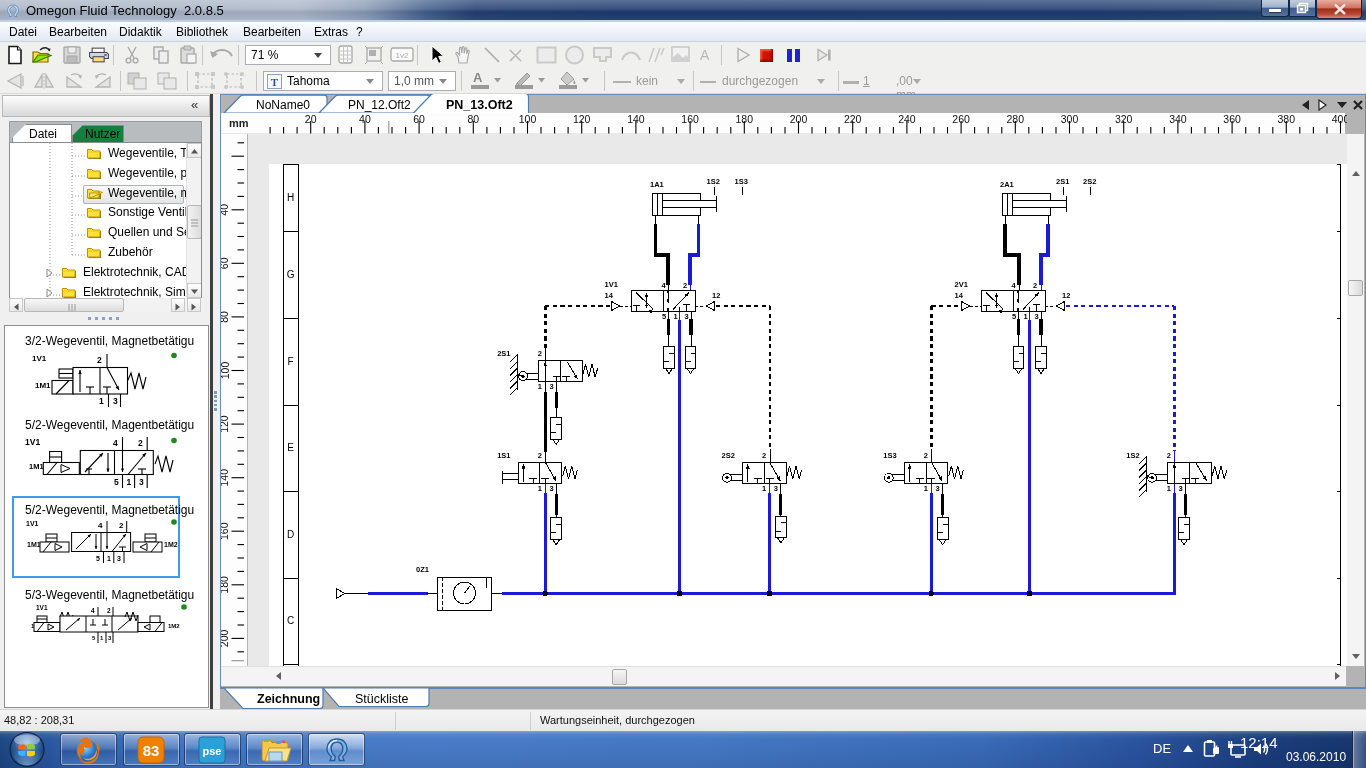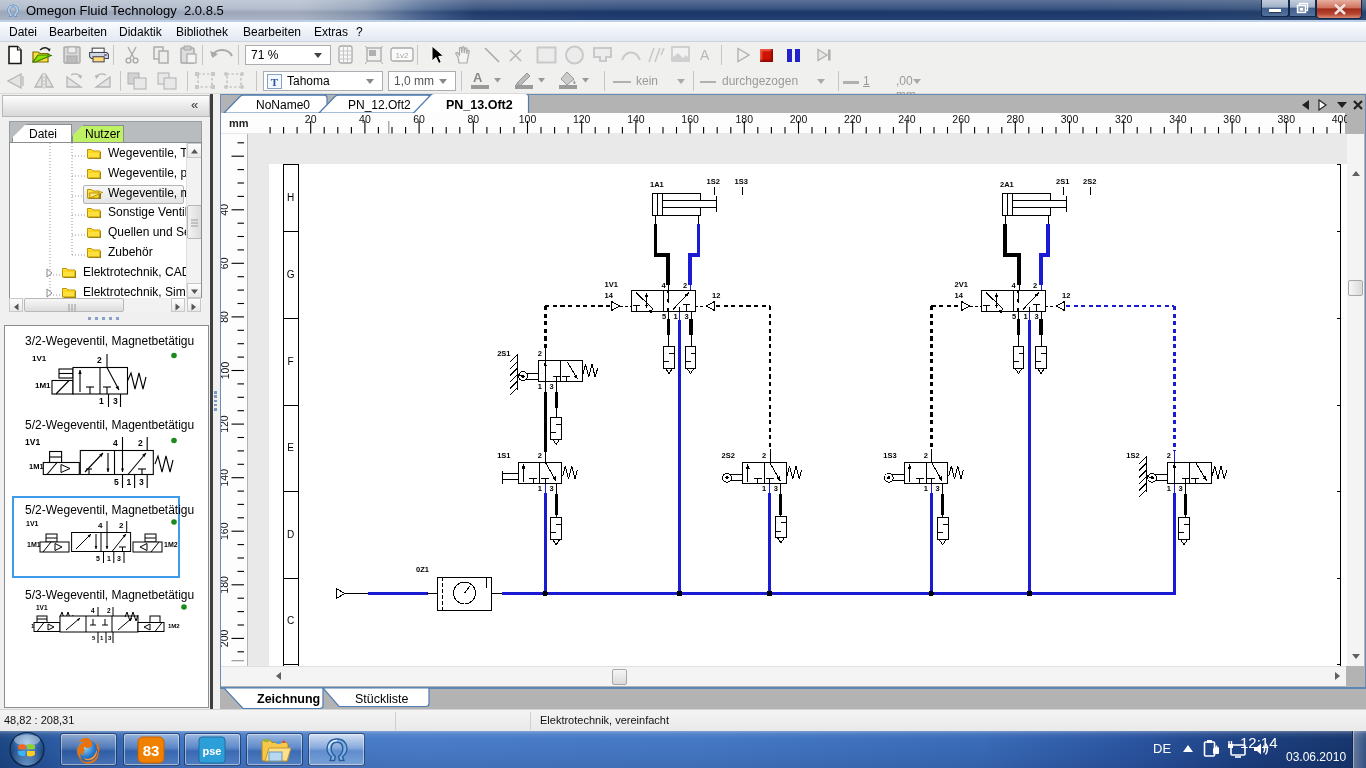--- a/index.html
+++ b/index.html
@@ -268,21 +268,21 @@
     </div>
 
 <div class="abs" id="lpanel" style="left:0;top:94px;width:213px;height:615px;background:#f0f0f0;border-right:3px solid #3f3f3f;">
       <div class="abs" style="left:2px;top:1px;width:208px;height:22px;background:linear-gradient(180deg,#fdfdfd,#d8d8d8);border:1px solid #b8b8b8;">
       <span class="abs" style="left:188px;top:1px;font-size:13px;color:#333;">«</span>
       </div>
       <div class="abs" style="left:9px;top:27px;width:193px;height:21px;background:#b9bcbf;border:1px solid #9a9da0;border-bottom:none;">
       <div class="abs" style="left:2px;top:2px;width:60px;height:19px;background:#fff;border:1px solid #8a8d90;border-bottom:none;clip-path:polygon(14px 0,100% 0,100% 100%,0 100%,0 14px);">
         <span class="abs" style="left:16px;top:2px;font-size:12px;">Datei</span>
         </div>
-      <div class="abs" style="left:62px;top:3px;width:52px;height:18px;background:#bef264;border:1px solid #8a8d90;border-bottom:none;clip-path:polygon(11px 0,100% 0,100% 100%,0 100%,0 11px);padding-left:24px;">
+      <div class="abs" style="left:62px;top:3px;width:52px;height:18px;background:#15803d;border:1px solid #8a8d90;border-bottom:none;clip-path:polygon(11px 0,100% 0,100% 100%,0 100%,0 11px);padding-left:24px;">
         <span class="abs" style="left:12px;top:1px;font-size:12px;">Nutzer</span>
         </div>
     </div>
       <div class="abs" style="left:9px;top:48px;width:193px;height:170px;background:#fff;border:1px solid #8a8d90;overflow:hidden;">
         <svg class="abs" style="left:0;top:0" width="191" height="168">
           <line x1="40" y1="0" x2="40" y2="150" stroke="#999" stroke-width="1" stroke-dasharray="1,2"></line>
           <line x1="62" y1="0" x2="62" y2="112" stroke="#999" stroke-width="1" stroke-dasharray="1,2"></line>
           <line x1="62" y1="13" x2="76" y2="13" stroke="#999" stroke-width="1" stroke-dasharray="1,2"></line>
           <line x1="62" y1="33" x2="76" y2="33" stroke="#999" stroke-width="1" stroke-dasharray="1,2"></line>
           <line x1="62" y1="53" x2="76" y2="53" stroke="#999" stroke-width="1" stroke-dasharray="1,2"></line>
@@ -1066,21 +1066,21 @@
 <div class="abs" style="left:214px;top:391px;width:3px;height:20px;">
   <div style="width:2.5px;height:2.5px;background:#7a9ac0;margin-bottom:1.8px;"></div>
   <div style="width:2.5px;height:2.5px;background:#7a9ac0;margin-bottom:1.8px;"></div>
   <div style="width:2.5px;height:2.5px;background:#7a9ac0;margin-bottom:1.8px;"></div>
   <div style="width:2.5px;height:2.5px;background:#7a9ac0;margin-bottom:1.8px;"></div>
   <div style="width:2.5px;height:2.5px;background:#7a9ac0;"></div>
 </div>
 
 <div class="abs" style="left:0;top:709px;width:1366px;height:22px;background:linear-gradient(180deg,#f4f4f4,#e9e9e9);border-top:1px solid #d4d4d4;font-size:12px;color:#111;">
   <span class="abs" style="left:4px;top:4px;font-size:11px;">48,82 : 208,31</span>
-  <span class="abs" style="left:540px;top:4px;font-size:11px;">Elektrotechnik, vereinfacht</span>
+  <span class="abs" style="left:540px;top:4px;font-size:11px;">Wartungseinheit, durchgezogen</span>
   <div class="abs" style="left:395px;top:2px;width:1px;height:18px;background:#cfcfcf;"></div>
   <div class="abs" style="left:530px;top:2px;width:1px;height:18px;background:#cfcfcf;"></div>
 </div>
 
 <div class="abs" id="taskbar" style="left:0;top:731px;width:1366px;height:37px;">
       <div class="abs" style="left:0;top:0;width:1366px;height:37px;background:
       linear-gradient(180deg, rgba(255,255,255,.3) 0, rgba(255,255,255,.08) 3px, rgba(255,255,255,0) 8px, rgba(0,0,40,.1) 100%),
       linear-gradient(90deg,#1d4884 0,#2d5da5 60px,#4277c4 180px,#4a7dc9 420px,#4579c5 700px,#3a6cb8 980px,#2a54a0 1140px,#1c3f7e 1260px,#16356c 1366px);"></div>
       <svg class="abs" style="left:8px;top:0px" width="38" height="37" viewBox="0 0 38 37">
       <defs>

